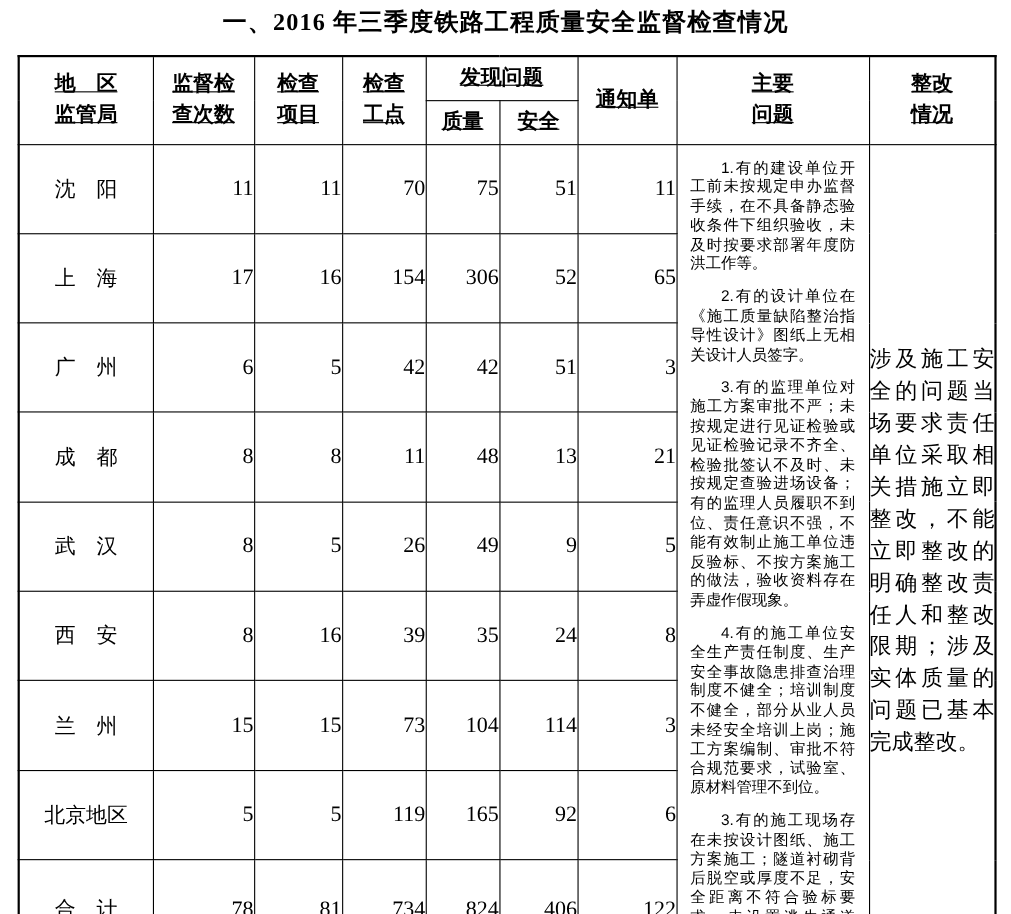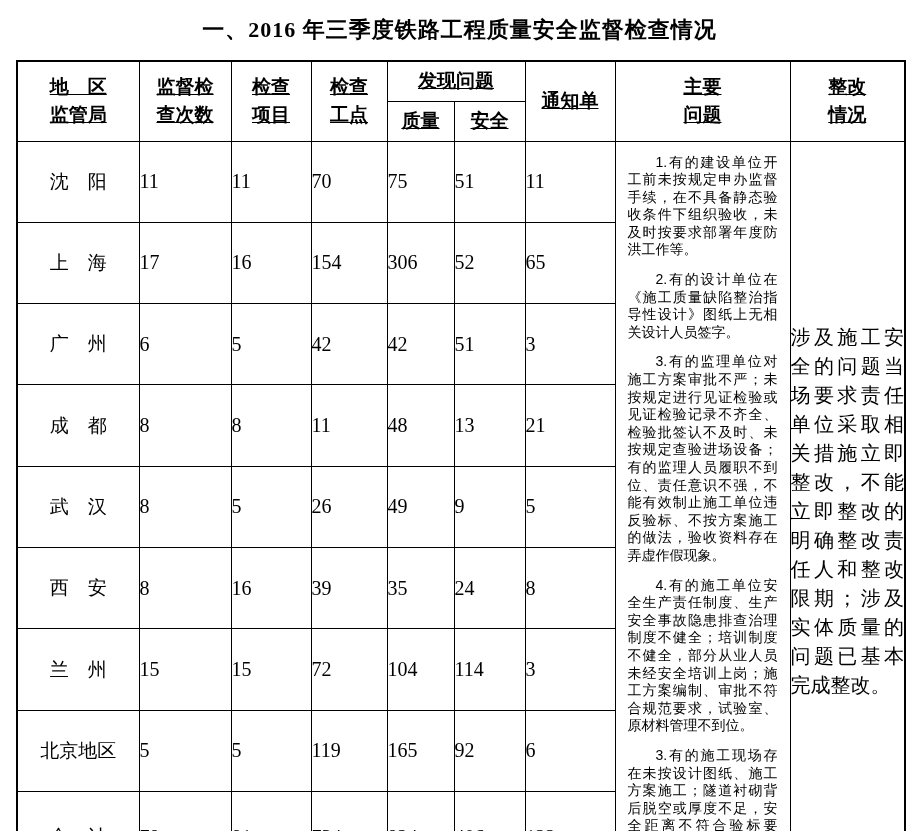--- a/index.html
+++ b/index.html
@@ -6,21 +6,21 @@
   html, body {
     margin: 0; padding: 0;
     background: #ffffff;
     color: #000000;
     font-family: "Liberation Sans", sans-serif;
   }
   .page {
     width: 919px;
     height: 831px;
     background: #ffffff;
-    padding-top: 15px;
+    padding-top: 5px;
     overflow: hidden;
   }
   .doc-title {
     text-align: center;
     font-family: "Liberation Serif", "DejaVu Serif", serif;
     font-weight: bold;
     font-size: 22px;
     letter-spacing: 1px;
     margin: 0 0 15px 0;
   }
@@ -47,21 +47,21 @@
   thead tr { height: 40px; text-decoration: underline; }
   tbody tr { height: 73px; }
   tbody tr.total-row { height: 82px; }
   td.region {
     text-align: center;
     vertical-align: middle;
     font-size: 19px;
     margin-left: 36px;
   }
   td.num {
-    text-align: left;
+    text-align: right;
     vertical-align: middle;
     font-family: "Liberation Serif", "DejaVu Serif", serif;
     font-size: 20px;
   }
   td.main-problems {
     vertical-align: top;
     padding: 5px 6px 4px 6px;
     font-size: 14px;
     line-height: 17.6px;
   }
@@ -180,21 +180,21 @@
           <td class="num">16</td>
           <td class="num">39</td>
           <td class="num">35</td>
           <td class="num">24</td>
           <td class="num">8</td>
         </tr>
         <tr>
           <td class="region">兰　州</td>
           <td class="num">15</td>
           <td class="num">15</td>
-          <td class="num">72</td>
+          <td class="num">73</td>
           <td class="num">104</td>
           <td class="num">114</td>
           <td class="num">3</td>
         </tr>
         <tr>
           <td class="region">北京地区</td>
           <td class="num">5</td>
           <td class="num">5</td>
           <td class="num">119</td>
           <td class="num">165</td>

